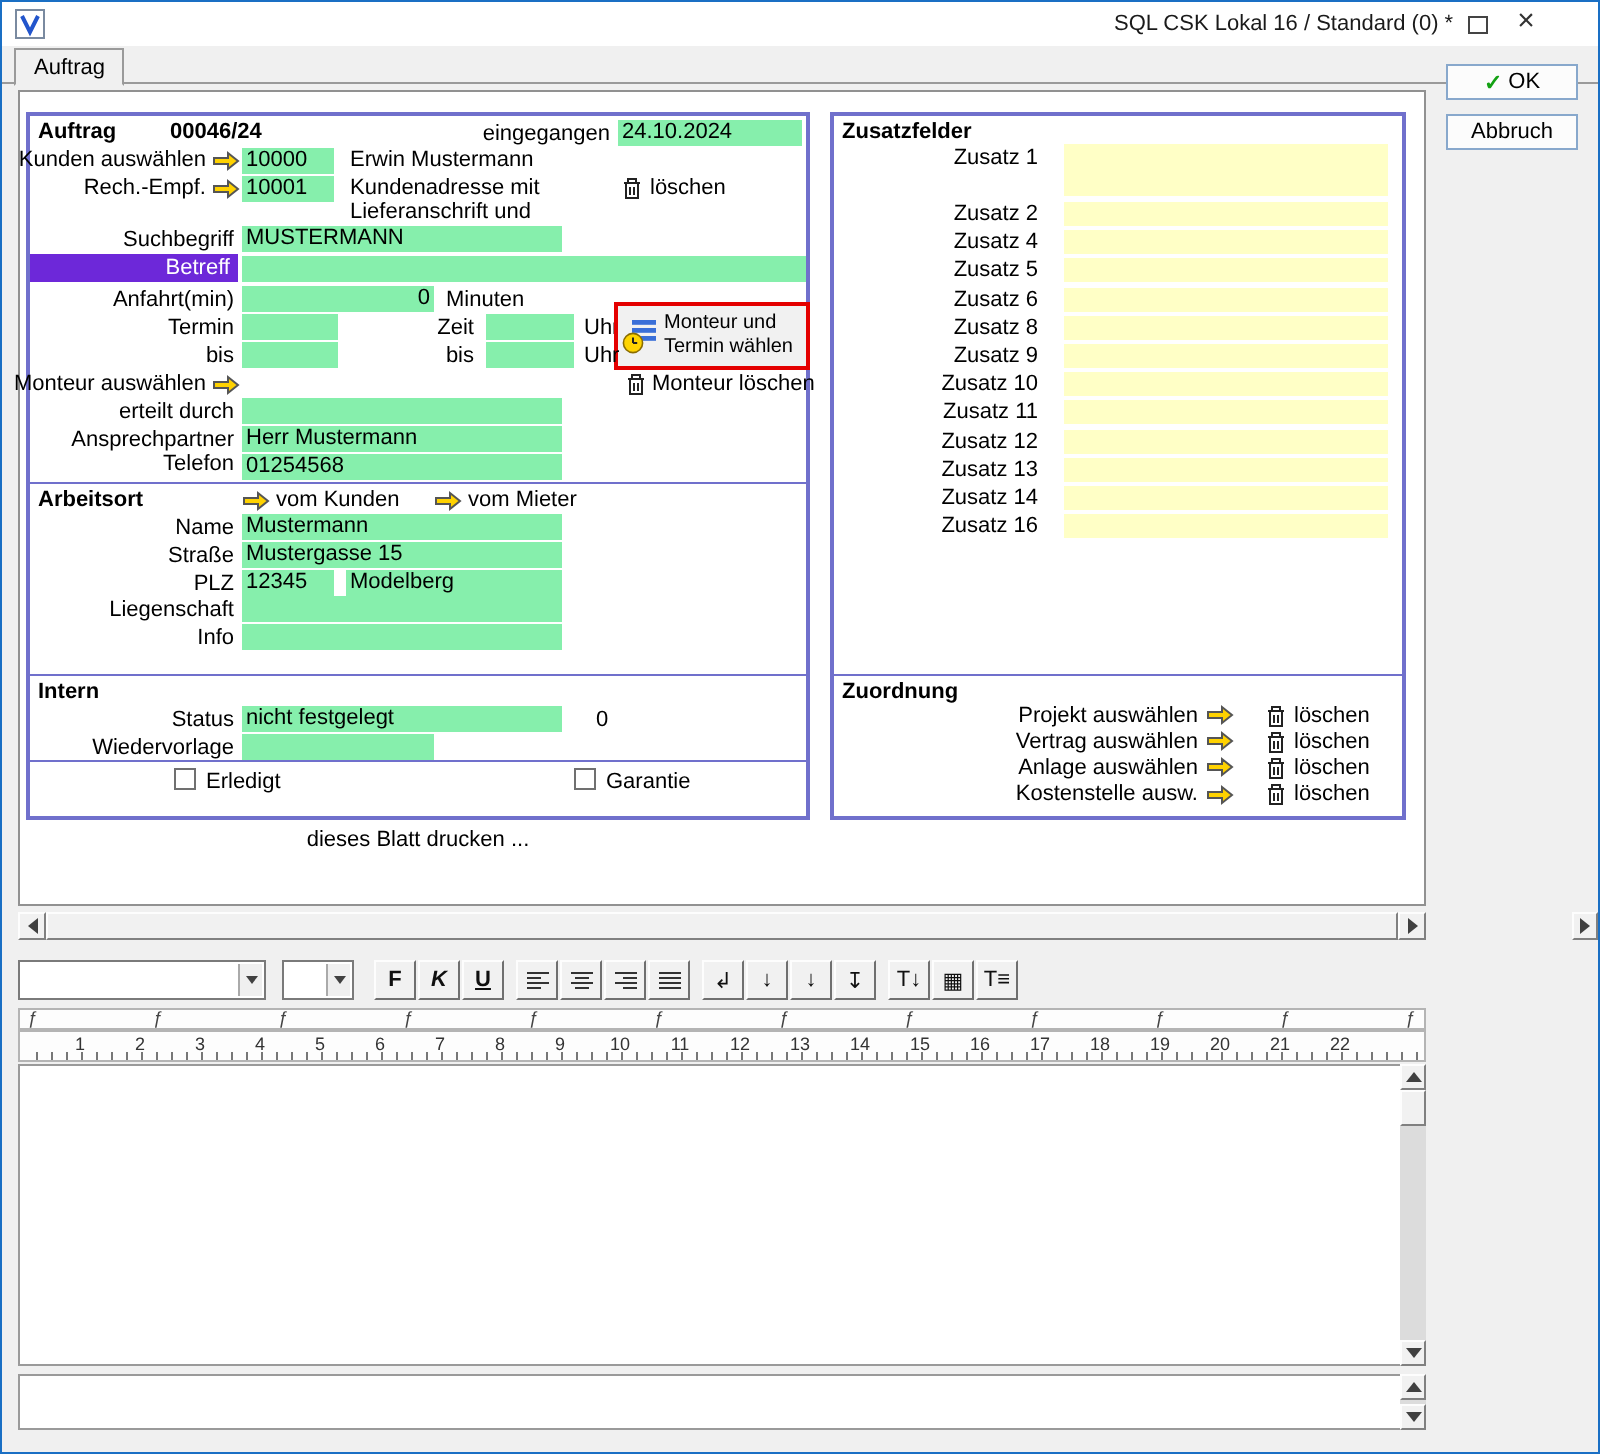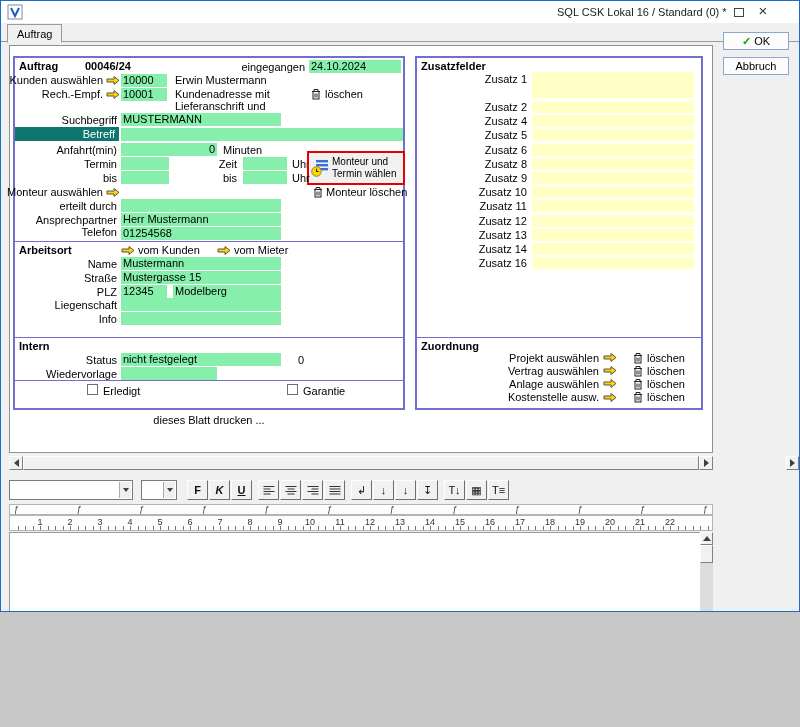--- a/index.html
+++ b/index.html
@@ -1,18 +1,18 @@
 <!DOCTYPE html>
 <html><head>
 <meta charset="utf-8">
 <style>
 *{margin:0;padding:0;box-sizing:border-box}
 html,body{background:#c8c8c8}
 body{font-family:"Liberation Sans",sans-serif;font-size:11px;color:#000}
-#win{position:relative;width:800px;height:612px;background:#f0f0f0;border:1px solid #1a6fc4;overflow:hidden}
+#win{position:relative;width:800px;height:727px;background:#f0f0f0;border:1px solid #1a6fc4;overflow:hidden}
 
 #titlebar{position:absolute;left:0;top:0;width:100%;height:22px;background:#fff}
 .app-icon{position:absolute;left:6px;top:3px;width:16px;height:16px}
 #title{position:absolute;left:556px;top:5px;font-size:11px;color:#1a1a1a;white-space:nowrap}
 #max-btn{position:absolute;left:728px;top:3px;width:20px;height:17px;display:flex;align-items:center;justify-content:center}
 #max-glyph{width:10px;height:9px;border:1px solid #444}
 #close-btn{position:absolute;left:752px;top:0;width:20px;height:20px;font-size:15px;text-align:center;line-height:20px;color:#333}
 
 #tabstrip{position:absolute;left:0;top:22px;width:100%;height:19px;border-bottom:1px solid #9a9a9a}
 #tab{position:absolute;left:6px;top:23px;height:19px;padding:3px 9px 0;background:#f0f0f0;border:1px solid #9a9a9a;border-bottom:1px solid #f0f0f0;z-index:2}
@@ -21,28 +21,28 @@
 .panel{position:absolute;border:2px solid #7070cc;background:#fff}
 .l{position:absolute;line-height:13px;white-space:nowrap}
 .b{font-weight:bold}
 .ra{text-align:right}
 .yfield{position:absolute;height:13px;background:#86efac;line-height:13px;padding:0 2px;white-space:nowrap;overflow:hidden}
 .ar{text-align:right}
 .pline{position:absolute;left:0;right:0;height:1px;background:#7070cc}
 svg.arrow{position:absolute;width:14px;height:11px}
 svg.trash{position:absolute;width:10px;height:12px}
 .cb{position:absolute;width:11px;height:11px;background:#fff;border:1px solid #707070}
-#betreff-bar{position:absolute;left:0;top:69px;width:104px;height:14px;background:#0f766e;color:#fff;text-align:right;padding-right:4px;line-height:14px}
+#betreff-bar{position:absolute;left:0;top:69px;width:104px;height:14px;background:#6d28d9;color:#fff;text-align:right;padding-right:4px;line-height:14px}
 #mt-btn{position:absolute;left:292px;top:93px;width:98px;height:34px;border:2px solid #e40000;background:#f1f1f1;display:flex;align-items:center;gap:3px;padding:1px 2px;font-family:inherit;font-size:10px;text-align:left;line-height:12px}
 #mt-btn svg{width:18px;height:18px;flex:none}
 
 #z-rows{position:absolute;left:0;top:14px;width:100%}
 .z-row{height:14.2px;display:flex;align-items:center}
 .z-row:first-child{height:28px;align-items:flex-start}
-.z-label{width:115px;text-align:right;padding-right:5px;flex:none}
+.z-label{width:115px;text-align:right;padding-right:13px;flex:none}
 .z-row:first-child .z-label{padding-top:1px}
 .z-field{width:162px;height:12px;background:#ffffc6}
 .z-row:first-child .z-field{height:26px}
 
 #zu-rows{position:absolute;left:0;top:293px;width:100%}
 .zu-row{height:13.2px;display:flex;align-items:center}
 .zu-label{width:186px;text-align:right;padding-right:4px;flex:none}
 .zu-row svg.a2{width:14px;height:11px;flex:none}
 .zu-row svg.t2{width:10px;height:12px;margin-left:16px;flex:none}
 .zu-action{margin-left:4px}

